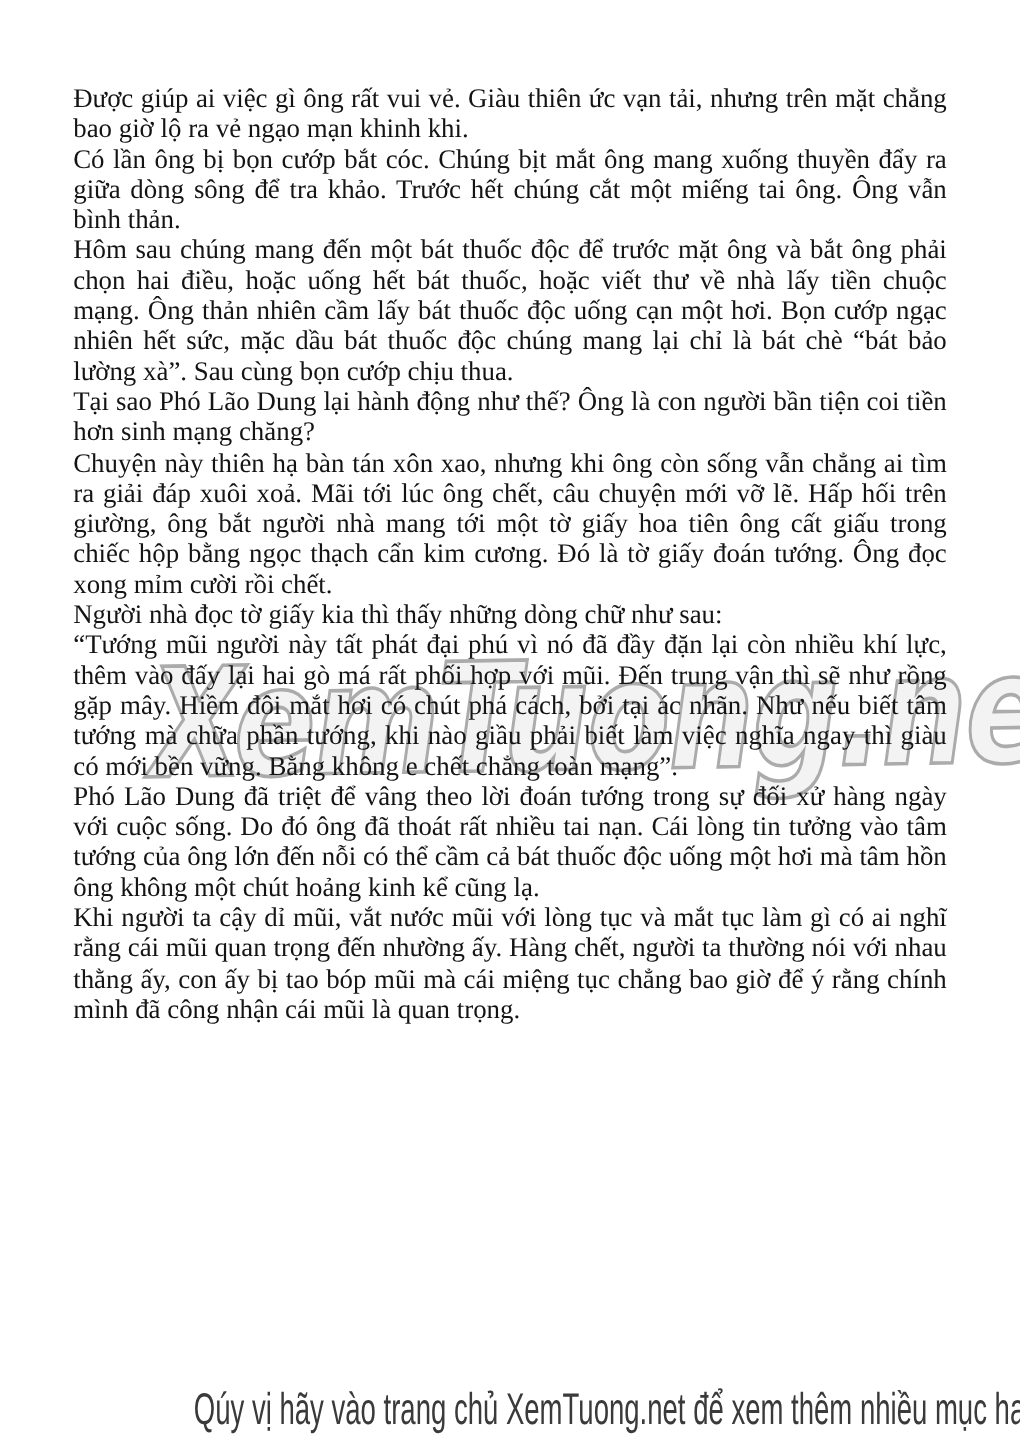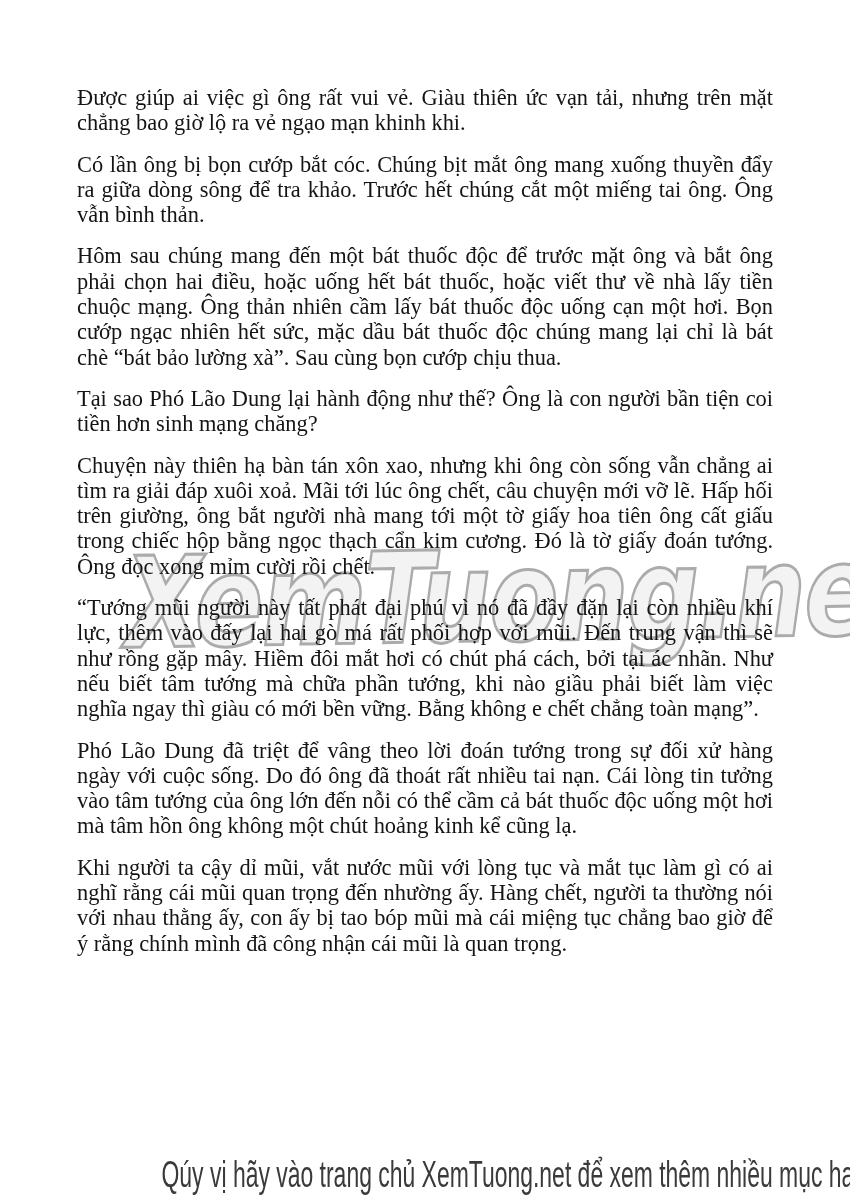--- a/index.html
+++ b/index.html
@@ -47,21 +47,21 @@
     left: 61px;
     width: 728px;
     z-index: 2;
     font-family: "Liberation Serif", "DejaVu Serif", serif;
     font-size: 22.4px;
     line-height: 25.3px;
     color: #141414;
     text-align: justify;
   }
   .content p {
-    margin: 16px;
+    margin: 0;
     padding: 0;
   }
   
   .footer {
     position: absolute;
     top: 1154px;
     left: 0;
     width: 850px;
     z-index: 2;
     text-align: center;
@@ -80,20 +80,21 @@
 <div class="page">
 
   <div class="watermark">XemTuong.net</div>
 
   <main class="content">
     <p>Được giúp ai việc gì ông rất vui vẻ. Giàu thiên ức vạn tải, nhưng trên mặt chẳng bao giờ lộ ra vẻ ngạo mạn khinh khi.</p>
     <p>Có lần ông bị bọn cướp bắt cóc. Chúng bịt mắt ông mang xuống thuyền đẩy ra giữa dòng sông để tra khảo. Trước hết chúng cắt một miếng tai ông. Ông vẫn bình thản.</p>
     <p>Hôm sau chúng mang đến một bát thuốc độc để trước mặt ông và bắt ông phải chọn hai điều, hoặc uống hết bát thuốc, hoặc viết thư về nhà lấy tiền chuộc mạng. Ông thản nhiên cầm lấy bát thuốc độc uống cạn một hơi. Bọn cướp ngạc nhiên hết sức, mặc dầu bát thuốc độc chúng mang lại chỉ là bát chè “bát bảo lường xà”. Sau cùng bọn cướp chịu thua.</p>
     <p>Tại sao Phó Lão Dung lại hành động như thế? Ông là con người bần tiện coi tiền hơn sinh mạng chăng?</p>
     <p>Chuyện này thiên hạ bàn tán xôn xao, nhưng khi ông còn sống vẫn chẳng ai tìm ra giải đáp xuôi xoả. Mãi tới lúc ông chết, câu chuyện mới vỡ lẽ. Hấp hối trên giường, ông bắt người nhà mang tới một tờ giấy hoa tiên ông cất giấu trong chiếc hộp bằng ngọc thạch cẩn kim cương. Đó là tờ giấy đoán tướng. Ông đọc xong mỉm cười rồi chết.</p>
+    <p>Người nhà đọc tờ giấy kia thì thấy những dòng chữ như sau:</p>
     <p>“Tướng mũi người này tất phát đại phú vì nó đã đầy đặn lại còn nhiều khí lực, thêm vào đấy lại hai gò má rất phối hợp với mũi. Đến trung vận thì sẽ như rồng gặp mây. Hiềm đôi mắt hơi có chút phá cách, bởi tại ác nhãn. Như nếu biết tâm tướng mà chữa phần tướng, khi nào giầu phải biết làm việc nghĩa ngay thì giàu có mới bền vững. Bằng không e chết chẳng toàn mạng”.</p>
     <p>Phó Lão Dung đã triệt để vâng theo lời đoán tướng trong sự đối xử hàng ngày với cuộc sống. Do đó ông đã thoát rất nhiều tai nạn. Cái lòng tin tưởng vào tâm tướng của ông lớn đến nỗi có thể cầm cả bát thuốc độc uống một hơi mà tâm hồn ông không một chút hoảng kinh kể cũng lạ.</p>
     <p>Khi người ta cậy dỉ mũi, vắt nước mũi với lòng tục và mắt tục làm gì có ai nghĩ rằng cái mũi quan trọng đến nhường ấy. Hàng chết, người ta thường nói với nhau thằng ấy, con ấy bị tao bóp mũi mà cái miệng tục chẳng bao giờ để ý rằng chính mình đã công nhận cái mũi là quan trọng.</p>
   </main>
 
   <div class="footer">Qúy vị hãy vào trang chủ XemTuong.net để xem thêm nhiều mục hay khác</div>
 
 </div>
 
 </body></html>

